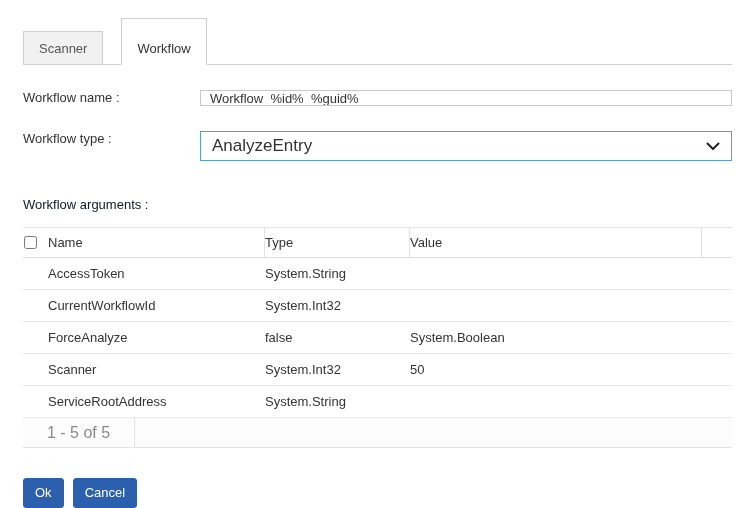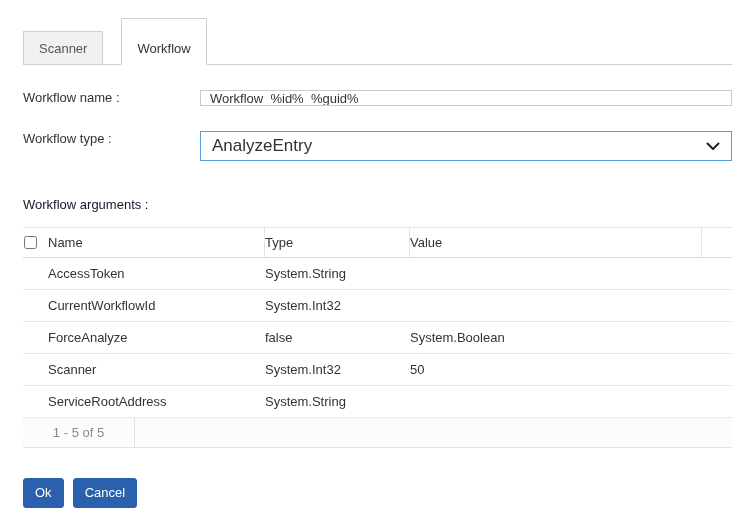--- a/index.html
+++ b/index.html
@@ -82,21 +82,21 @@
   .cb-cell input { width: 13px; height: 13px; margin-left: 1px; cursor: pointer; }
   .value-cell { color: #333; }
 
   .tfoot {
     display: flex;
     align-items: stretch;
     height: 30px;
     border-bottom: 1px solid #e4e4e4;
     background: #fcfcfc;
     color: #8a8a8a;
-    font-size: 13px;
+    font-size: 16px;
   }
   .tfoot .count {
     width: 112px;
     border-right: 1px solid #e2e2e2;
     display: flex;
     align-items: center;
     justify-content: center;
   }
 
   

